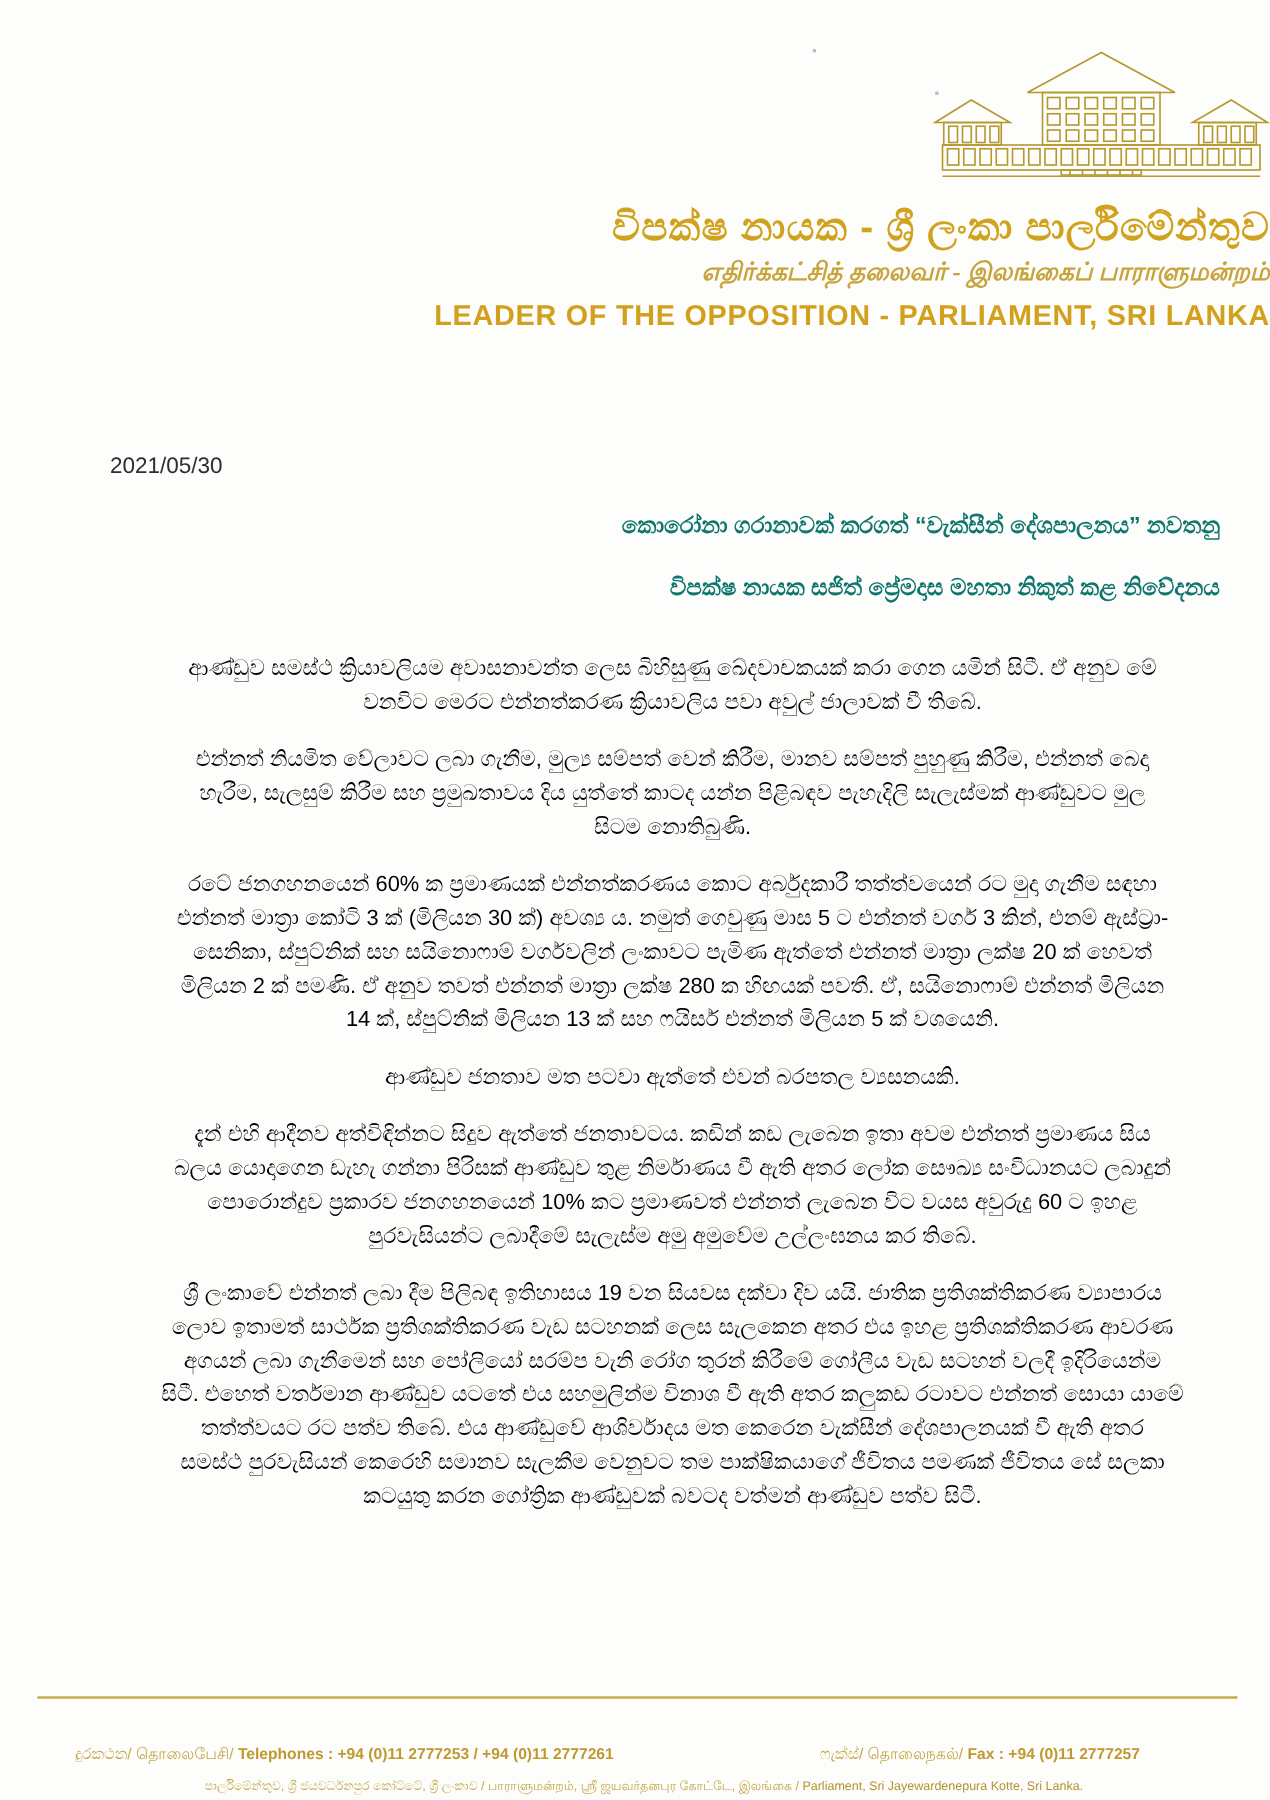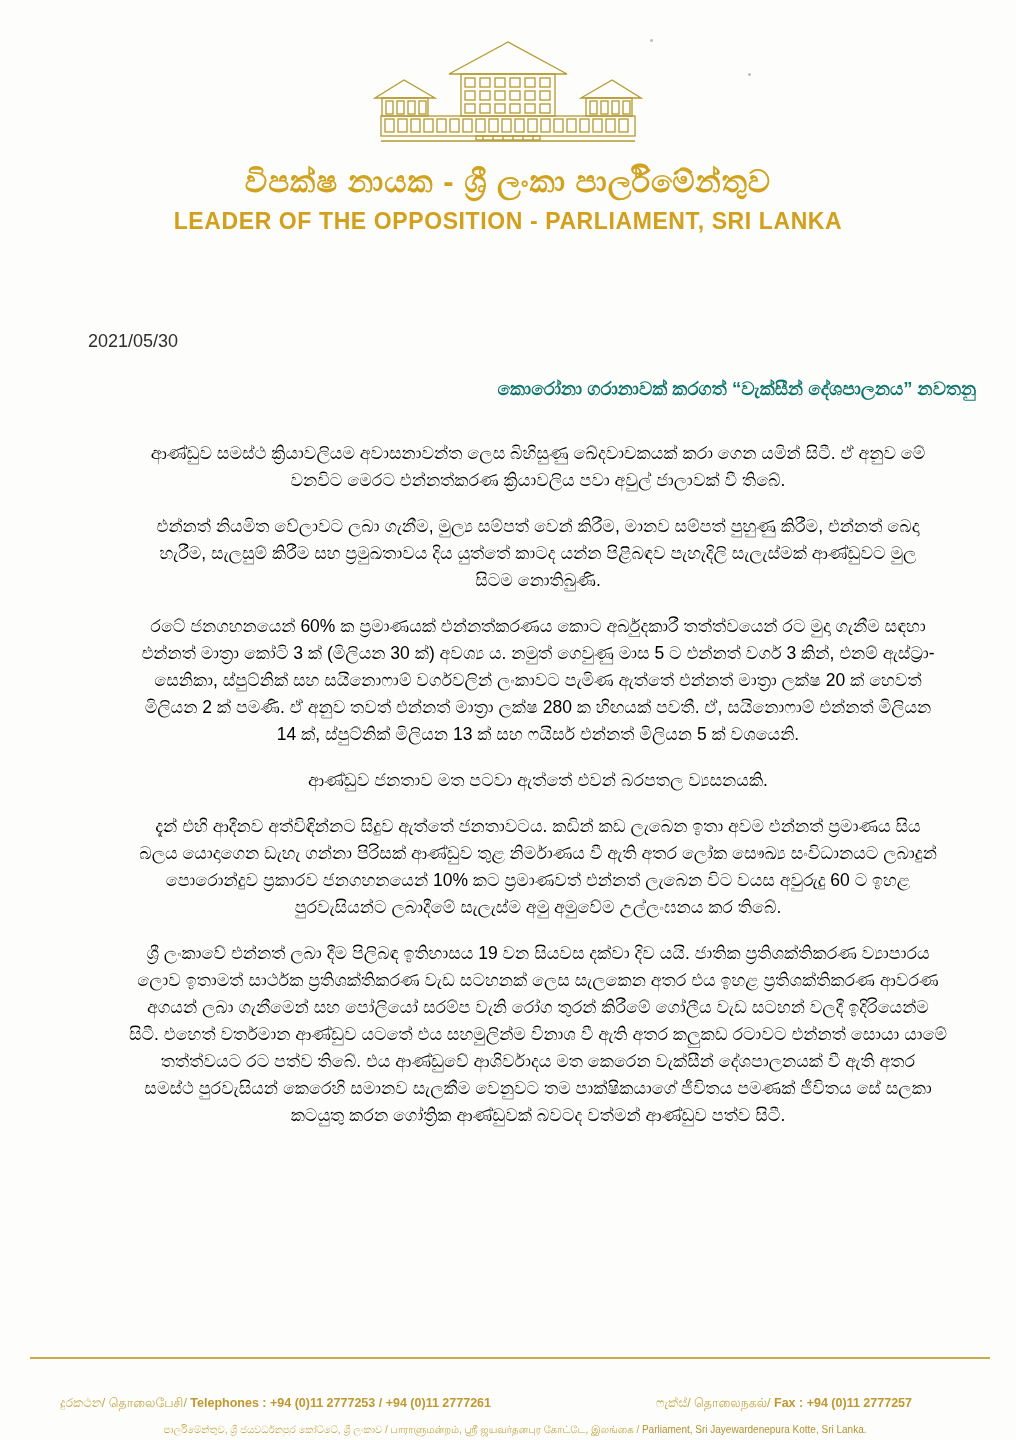--- a/index.html
+++ b/index.html
@@ -7,21 +7,21 @@
     width:1016px; height:1440px;
     background:#fdfdfb;
     font-family:"Liberation Sans", sans-serif;
     position:relative;
     overflow:hidden;
     color:#222;
   }
   .page { position:absolute; inset:0; }
 
   
-  .letterhead { text-align:center; padding-top:40px; }
+  .letterhead { text-align:right; padding-top:40px; }
   .emblem-wrap { line-height:0; }
   .title-sinhala {
     margin-top:20px;
     color:#d0a21e;
     font-weight:bold;
     font-size:31px;
     letter-spacing:1px;
   }
   .title-tamil {
     margin-top:7px;
@@ -176,26 +176,28 @@
         <rect x="103" y="96" width="64" height="4"></rect>
         <line x1="110" y1="96" x2="110" y2="100"></line>
           <line x1="120" y1="96" x2="120" y2="100"></line>
           <line x1="130" y1="96" x2="130" y2="100"></line>
           <line x1="140" y1="96" x2="140" y2="100"></line>
           <line x1="150" y1="96" x2="150" y2="100"></line>
           <line x1="160" y1="96" x2="160" y2="100"></line>
       </svg>
     </div>
     <div class="title-sinhala">විපක්ෂ නායක - ශ්‍රී ලංකා පාර්ලිමේන්තුව</div>
+    <div class="title-tamil">எதிர்க்கட்சித் தலைவர் - இலங்கைப் பாராளுமன்றம்</div>
     <div class="title-english">LEADER OF THE OPPOSITION - PARLIAMENT, SRI LANKA</div>
   </div>
 
   <div class="content">
     <div class="doc-date">2021/05/30</div>
     <p class="doc-heading h1">කොරෝනා ගරානාවක් කරගත් “වැක්සීන් දේශපාලනය” නවතනු</p>
+    <p class="doc-heading h2">විපක්ෂ නායක සජිත් ප්‍රේමදාස මහතා නිකුත් කළ නිවේදනය</p>
 
     <div class="paragraphs">
       <p class="para">ආණ්ඩුව සමස්ථ ක්‍රියාවලියම අවාසනාවන්ත ලෙස බිහිසුණු ඛේදවාචකයක් කරා ගෙන යමින් සිටී. ඒ අනුව මේ
 වනවිට මෙරට එන්නත්කරණ ක්‍රියාවලිය පවා අවුල් ජාලාවක් වී තිබේ.</p>
       <p class="para">එන්නත් නියමිත වේලාවට ලබා ගැනීම, මුල්‍ය සම්පත් වෙන් කිරීම, මානව සම්පත් පුහුණු කිරීම, එන්නත් බෙදා
 හැරීම, සැලසුම් කිරීම සහ ප්‍රමුඛතාවය දිය යුත්තේ කාටද යන්න පිළිබඳව පැහැදිලි සැලැස්මක් ආණ්ඩුවට මුල
 සිටම නොතිබුණි.</p>
       <p class="para">රටේ ජනගහනයෙන් 60% ක ප්‍රමාණයක් එන්නත්කරණය කොට අර්බුදකාරී තත්ත්වයෙන් රට මුදා ගැනීම සඳහා
 එන්නත් මාත්‍රා කෝටි 3 ක් (මිලියන 30 ක්) අවශ්‍ය ය. නමුත් ගෙවුණු මාස 5 ට එන්නත් වර්ග 3 කින්, එනම් ඇස්ට්‍රා-
 සෙනිකා, ස්පුට්නික් සහ සයිනොෆාම් වර්ගවලින් ලංකාවට පැමිණ ඇත්තේ එන්නත් මාත්‍රා ලක්ෂ 20 ක් හෙවත්

